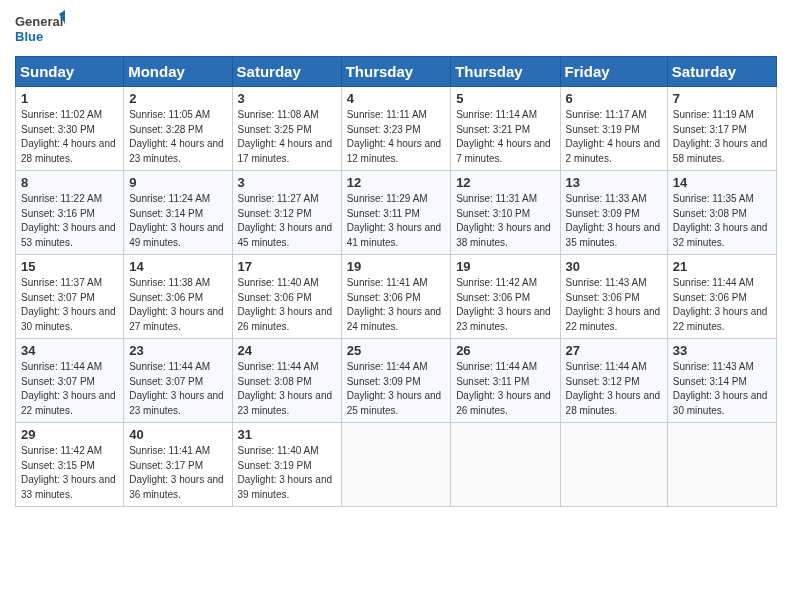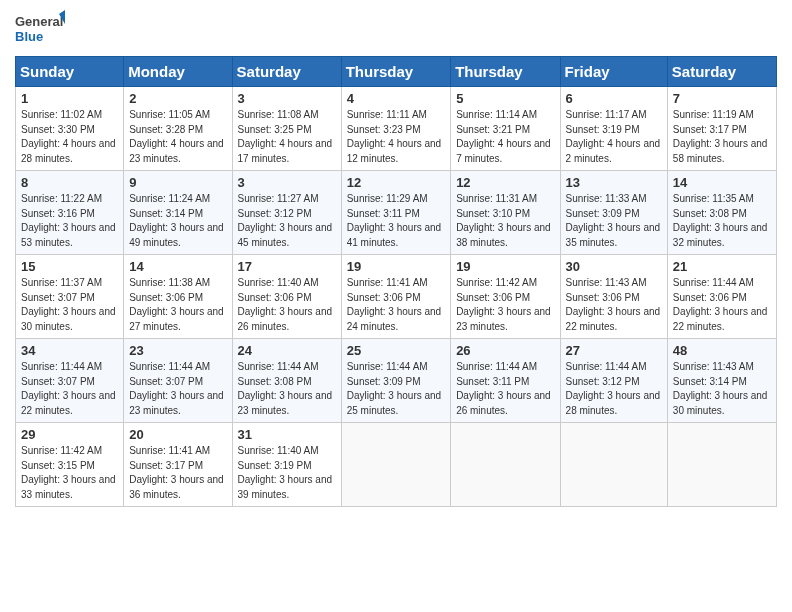--- a/index.html
+++ b/index.html
@@ -327,39 +327,39 @@
       </td>
         <td>
         <span class="day-number">27</span>
         <div class="day-info">
           Sunrise: 11:44 AM<br>
           Sunset: 3:12 PM<br>
           Daylight: 3 hours and 28 minutes.
         </div>
       </td>
         <td>
-        <span class="day-number">48</span>
+        <span class="day-number">33</span>
         <div class="day-info">
           Sunrise: 11:43 AM<br>
           Sunset: 3:14 PM<br>
           Daylight: 3 hours and 30 minutes.
         </div>
       </td>
       </tr>
       <tr class="last-row">
         <td>
         <span class="day-number">29</span>
         <div class="day-info">
           Sunrise: 11:42 AM<br>
           Sunset: 3:15 PM<br>
           Daylight: 3 hours and 33 minutes.
         </div>
       </td>
         <td>
-        <span class="day-number">20</span>
+        <span class="day-number">40</span>
         <div class="day-info">
           Sunrise: 11:41 AM<br>
           Sunset: 3:17 PM<br>
           Daylight: 3 hours and 36 minutes.
         </div>
       </td>
         <td>
         <span class="day-number">31</span>
         <div class="day-info">
           Sunrise: 11:40 AM<br>

